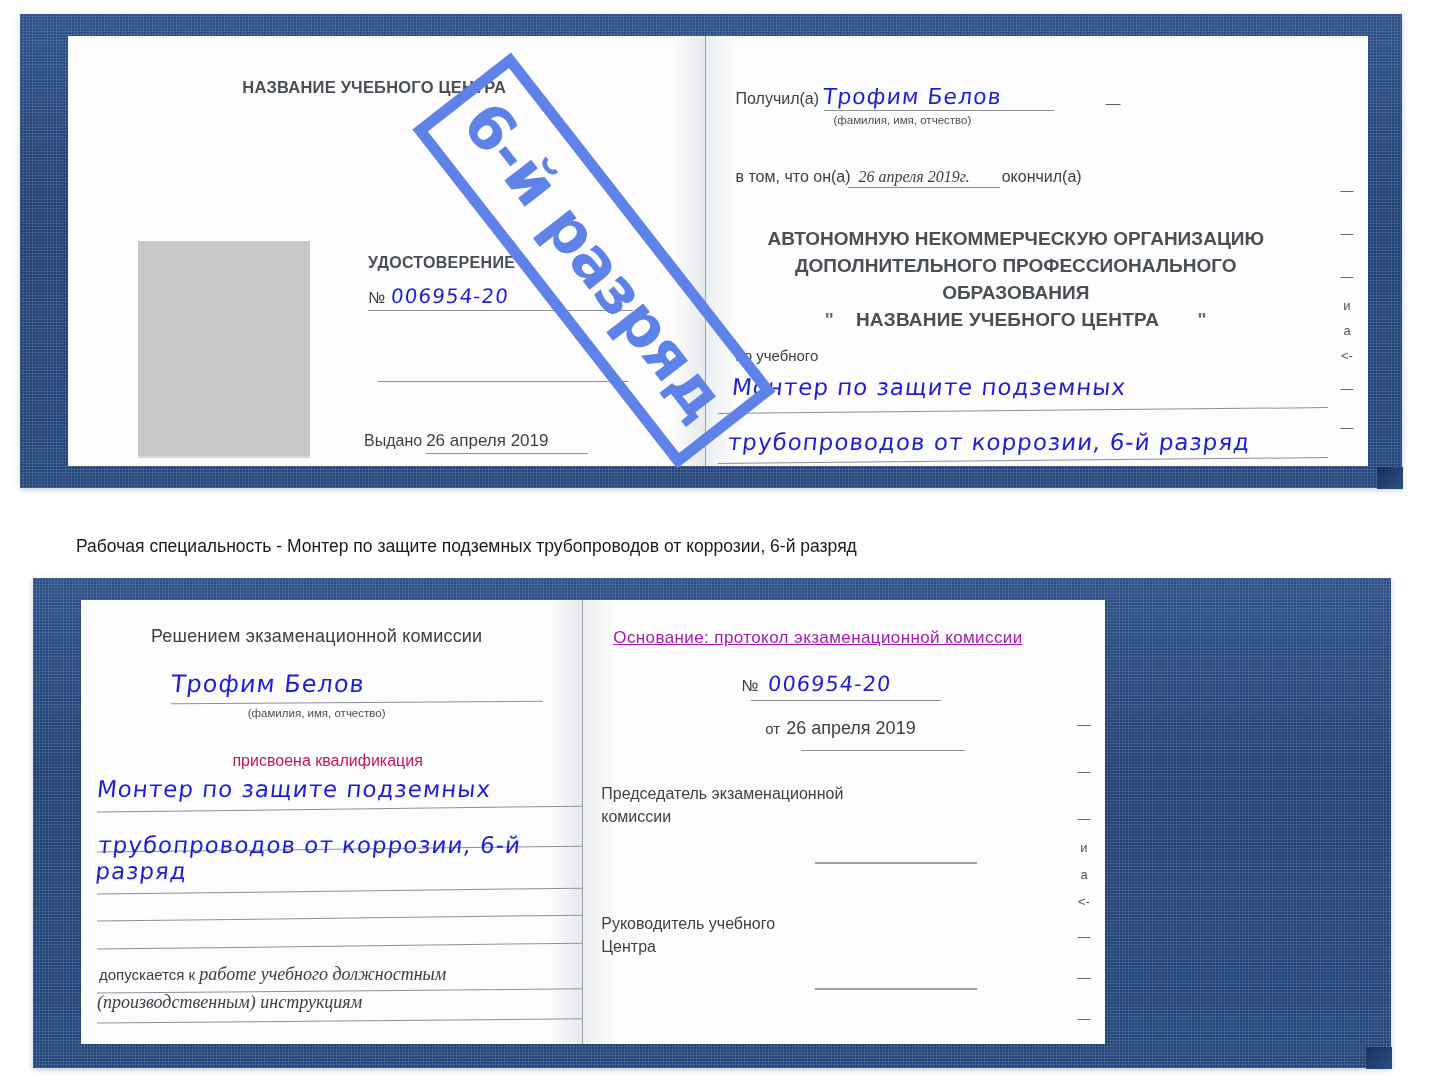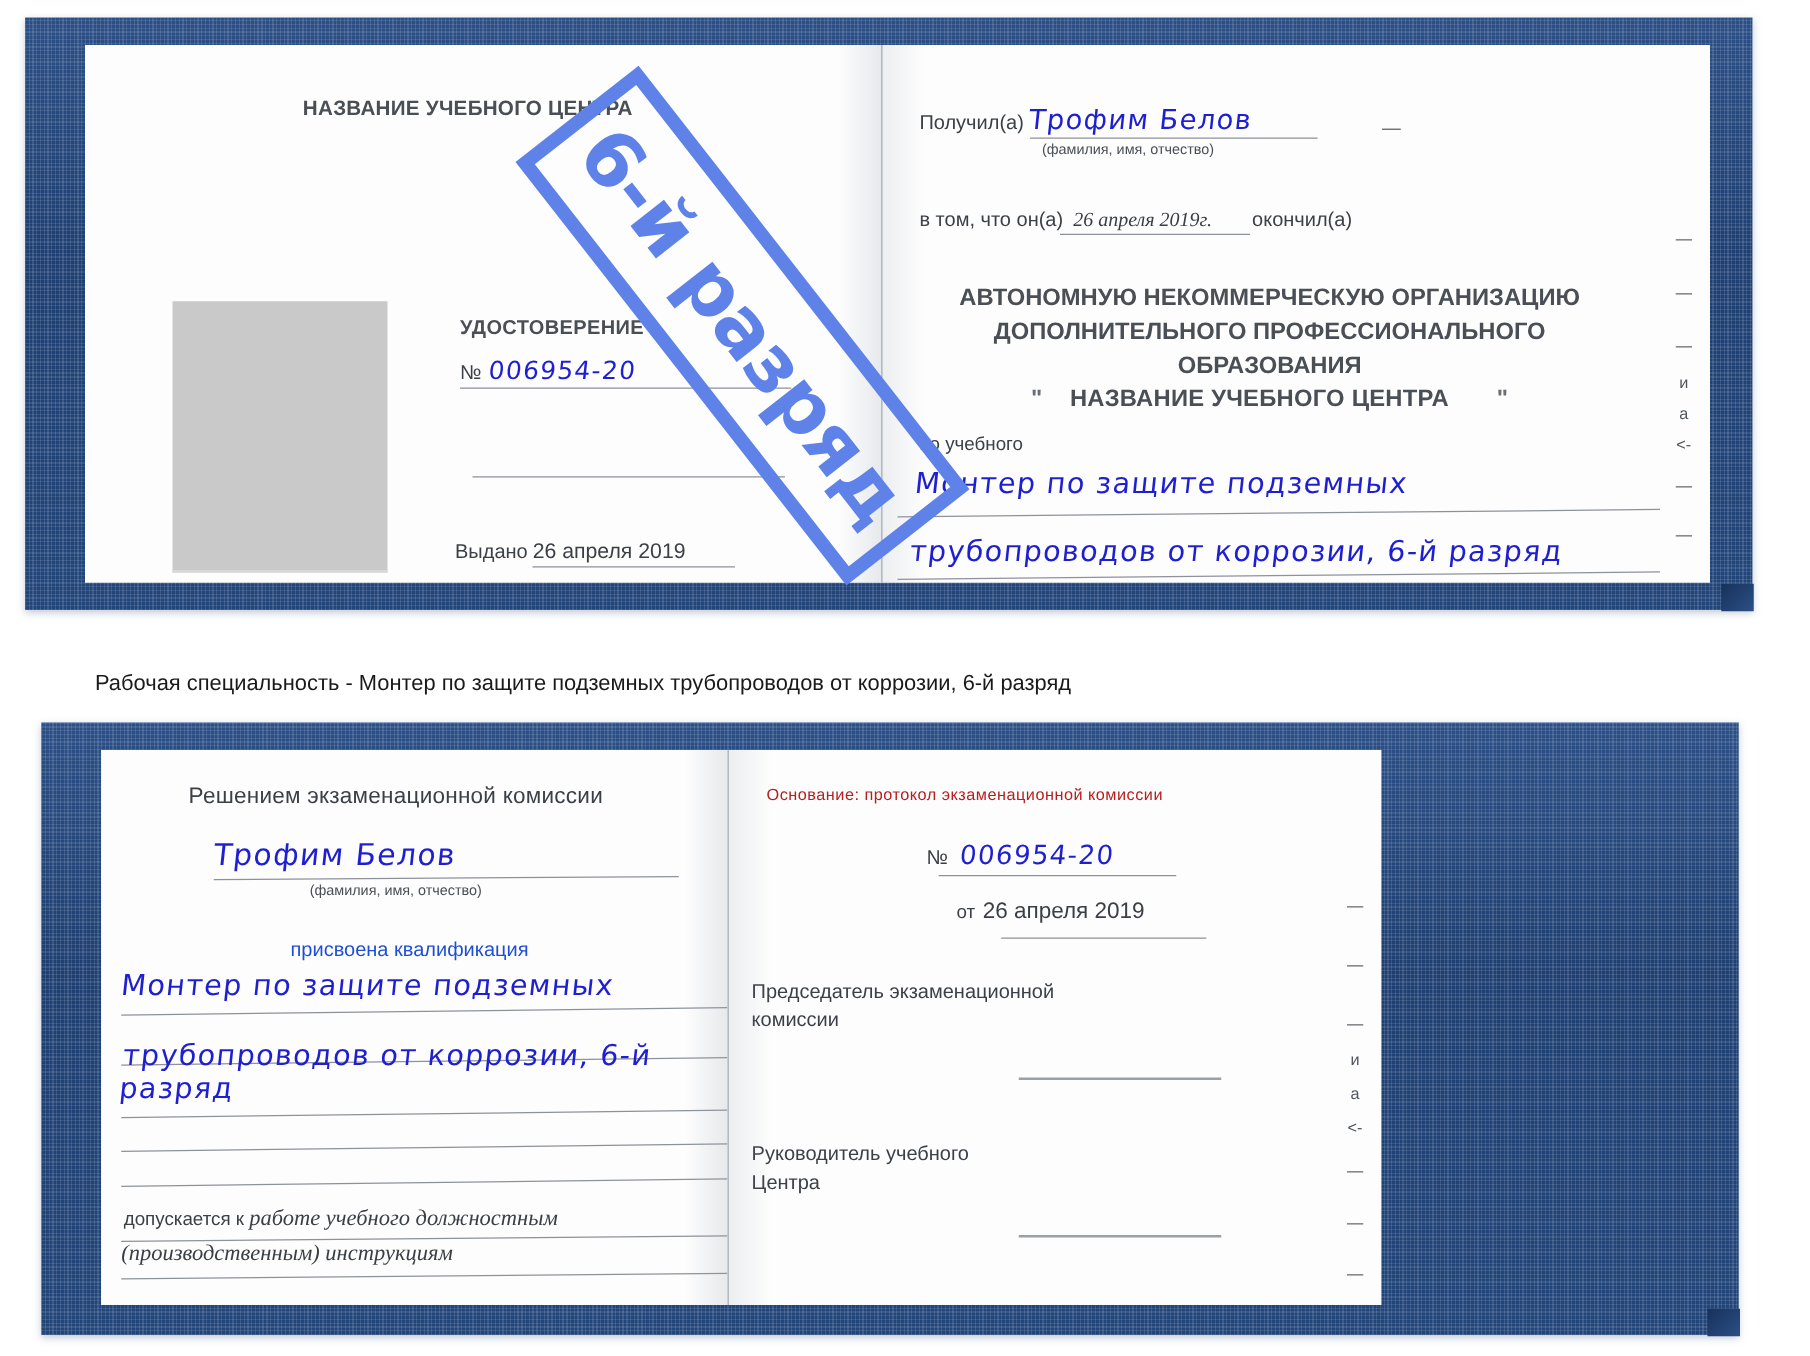--- a/index.html
+++ b/index.html
@@ -202,37 +202,37 @@
 
   
   .b-title {
     position: absolute; left: 0; right: 30px; top: 26px;
     text-align: center; font-size: 18px; color: #3b3f46;
     letter-spacing: .2px;
   }
   .b-name { position: absolute; left: 90px; top: 70px; font-size: 24px; }
   .b-name-rule { position: absolute; left: 90px; top: 102px; width: 372px; transform: rotate(-0.4deg); }
   .b-fio-sub { position: absolute; left: 0; right: 30px; top: 107px; text-align: center; font-size: 11.5px; color: #4a4e55; }
-  .b-prisv { position: absolute; left: 0; right: 20px; top: 152px; text-align: center; font-size: 16px; color: #1d4ed8; margin-left: 12px; }
+  .b-prisv { position: absolute; left: 0; right: 20px; top: 152px; text-align: center; font-size: 16px; color: #be185d; margin-left: 12px; }
   .b-hw1 { position: absolute; left: 16px; top: 176px; font-size: 23px; }
   .b-hw2 { position: absolute; left: 16px; top: 232px; font-size: 23px; }
 
   .b-lines { position: absolute; left: 16px; top: 0; width: 586px; }
   .b-line { position: absolute; width: 586px; border-bottom: 1px solid #8d929a; transform: rotate(-0.7deg); }
 
   .dop {
     position: absolute; left: 18px; top: 364px; font-size: 15px; color: #3b3f46;
   }
   .dop .ital { font-size: 18px; }
   .dop-rule-1 { position: absolute; left: 16px; top: 390px; width: 578px; transform: rotate(-0.5deg); }
   .dop-line2 { position: absolute; left: 16px; top: 392px; font-size: 18px; }
   .dop-rule-2 { position: absolute; left: 16px; top: 420px; width: 578px; transform: rotate(-0.5deg); }
 
   
-  .osn { position: absolute; left: 30px; top: 28px; font-size: 13px; color: #b91c1c; letter-spacing: .4px; }
+  .osn { position: absolute; left: 30px; top: 28px; font-size: 17px; color: #a21caf; letter-spacing: .4px; text-decoration: underline; }
   .b-num { position: absolute; left: 158px; top: 72px; font-size: 16px; }
   .b-num .hand { font-size: 21px; margin-left: 10px; }
   .b-num-rule { position: absolute; left: 168px; top: 100px; width: 190px; }
   .b-ot { position: absolute; left: 182px; top: 118px; font-size: 15px; }
   .b-ot .val { font-size: 18px; color: #3b3f46; margin-left: 6px; }
   .b-ot-rule { position: absolute; left: 218px; top: 150px; width: 164px; }
 
   .pred { position: absolute; left: 18px; top: 182px; font-size: 16px; color: #3b3f46; line-height: 1.45; }
   .pred-rule { position: absolute; left: 232px; top: 262px; width: 162px; border-bottom: 2px solid #9aa0a8; }
   .ruk { position: absolute; left: 18px; top: 312px; font-size: 16px; color: #3b3f46; line-height: 1.45; }

